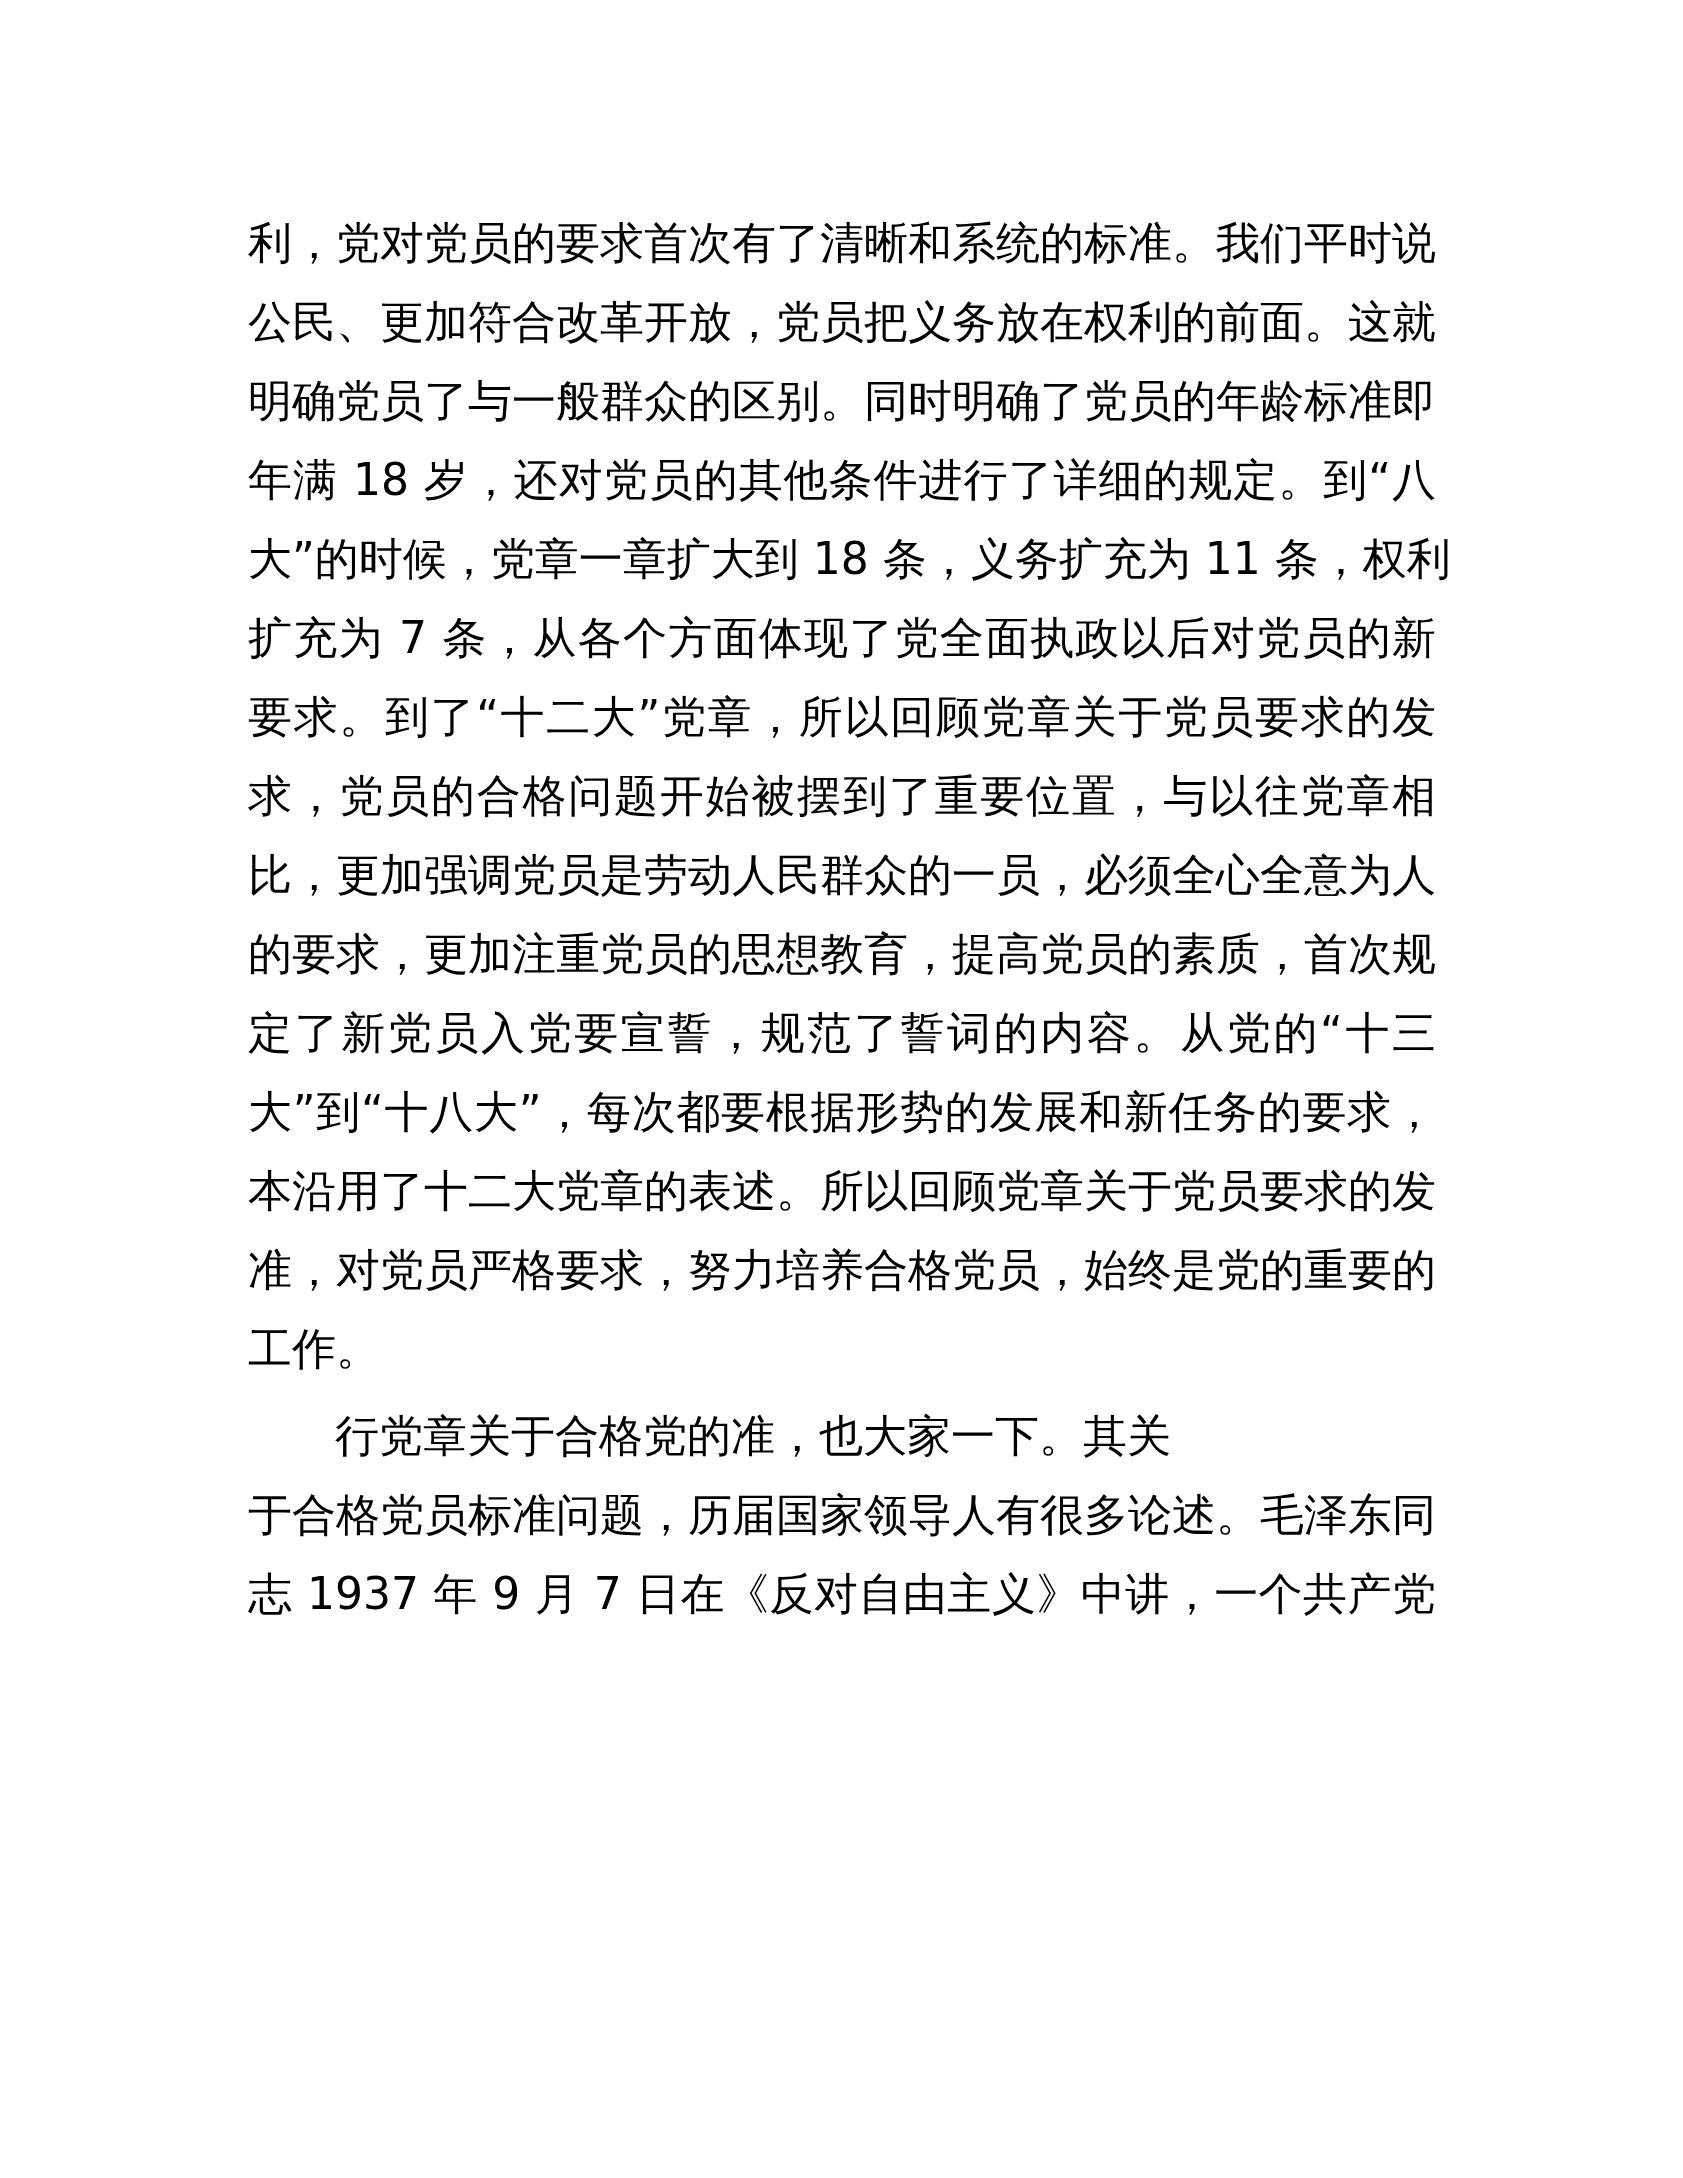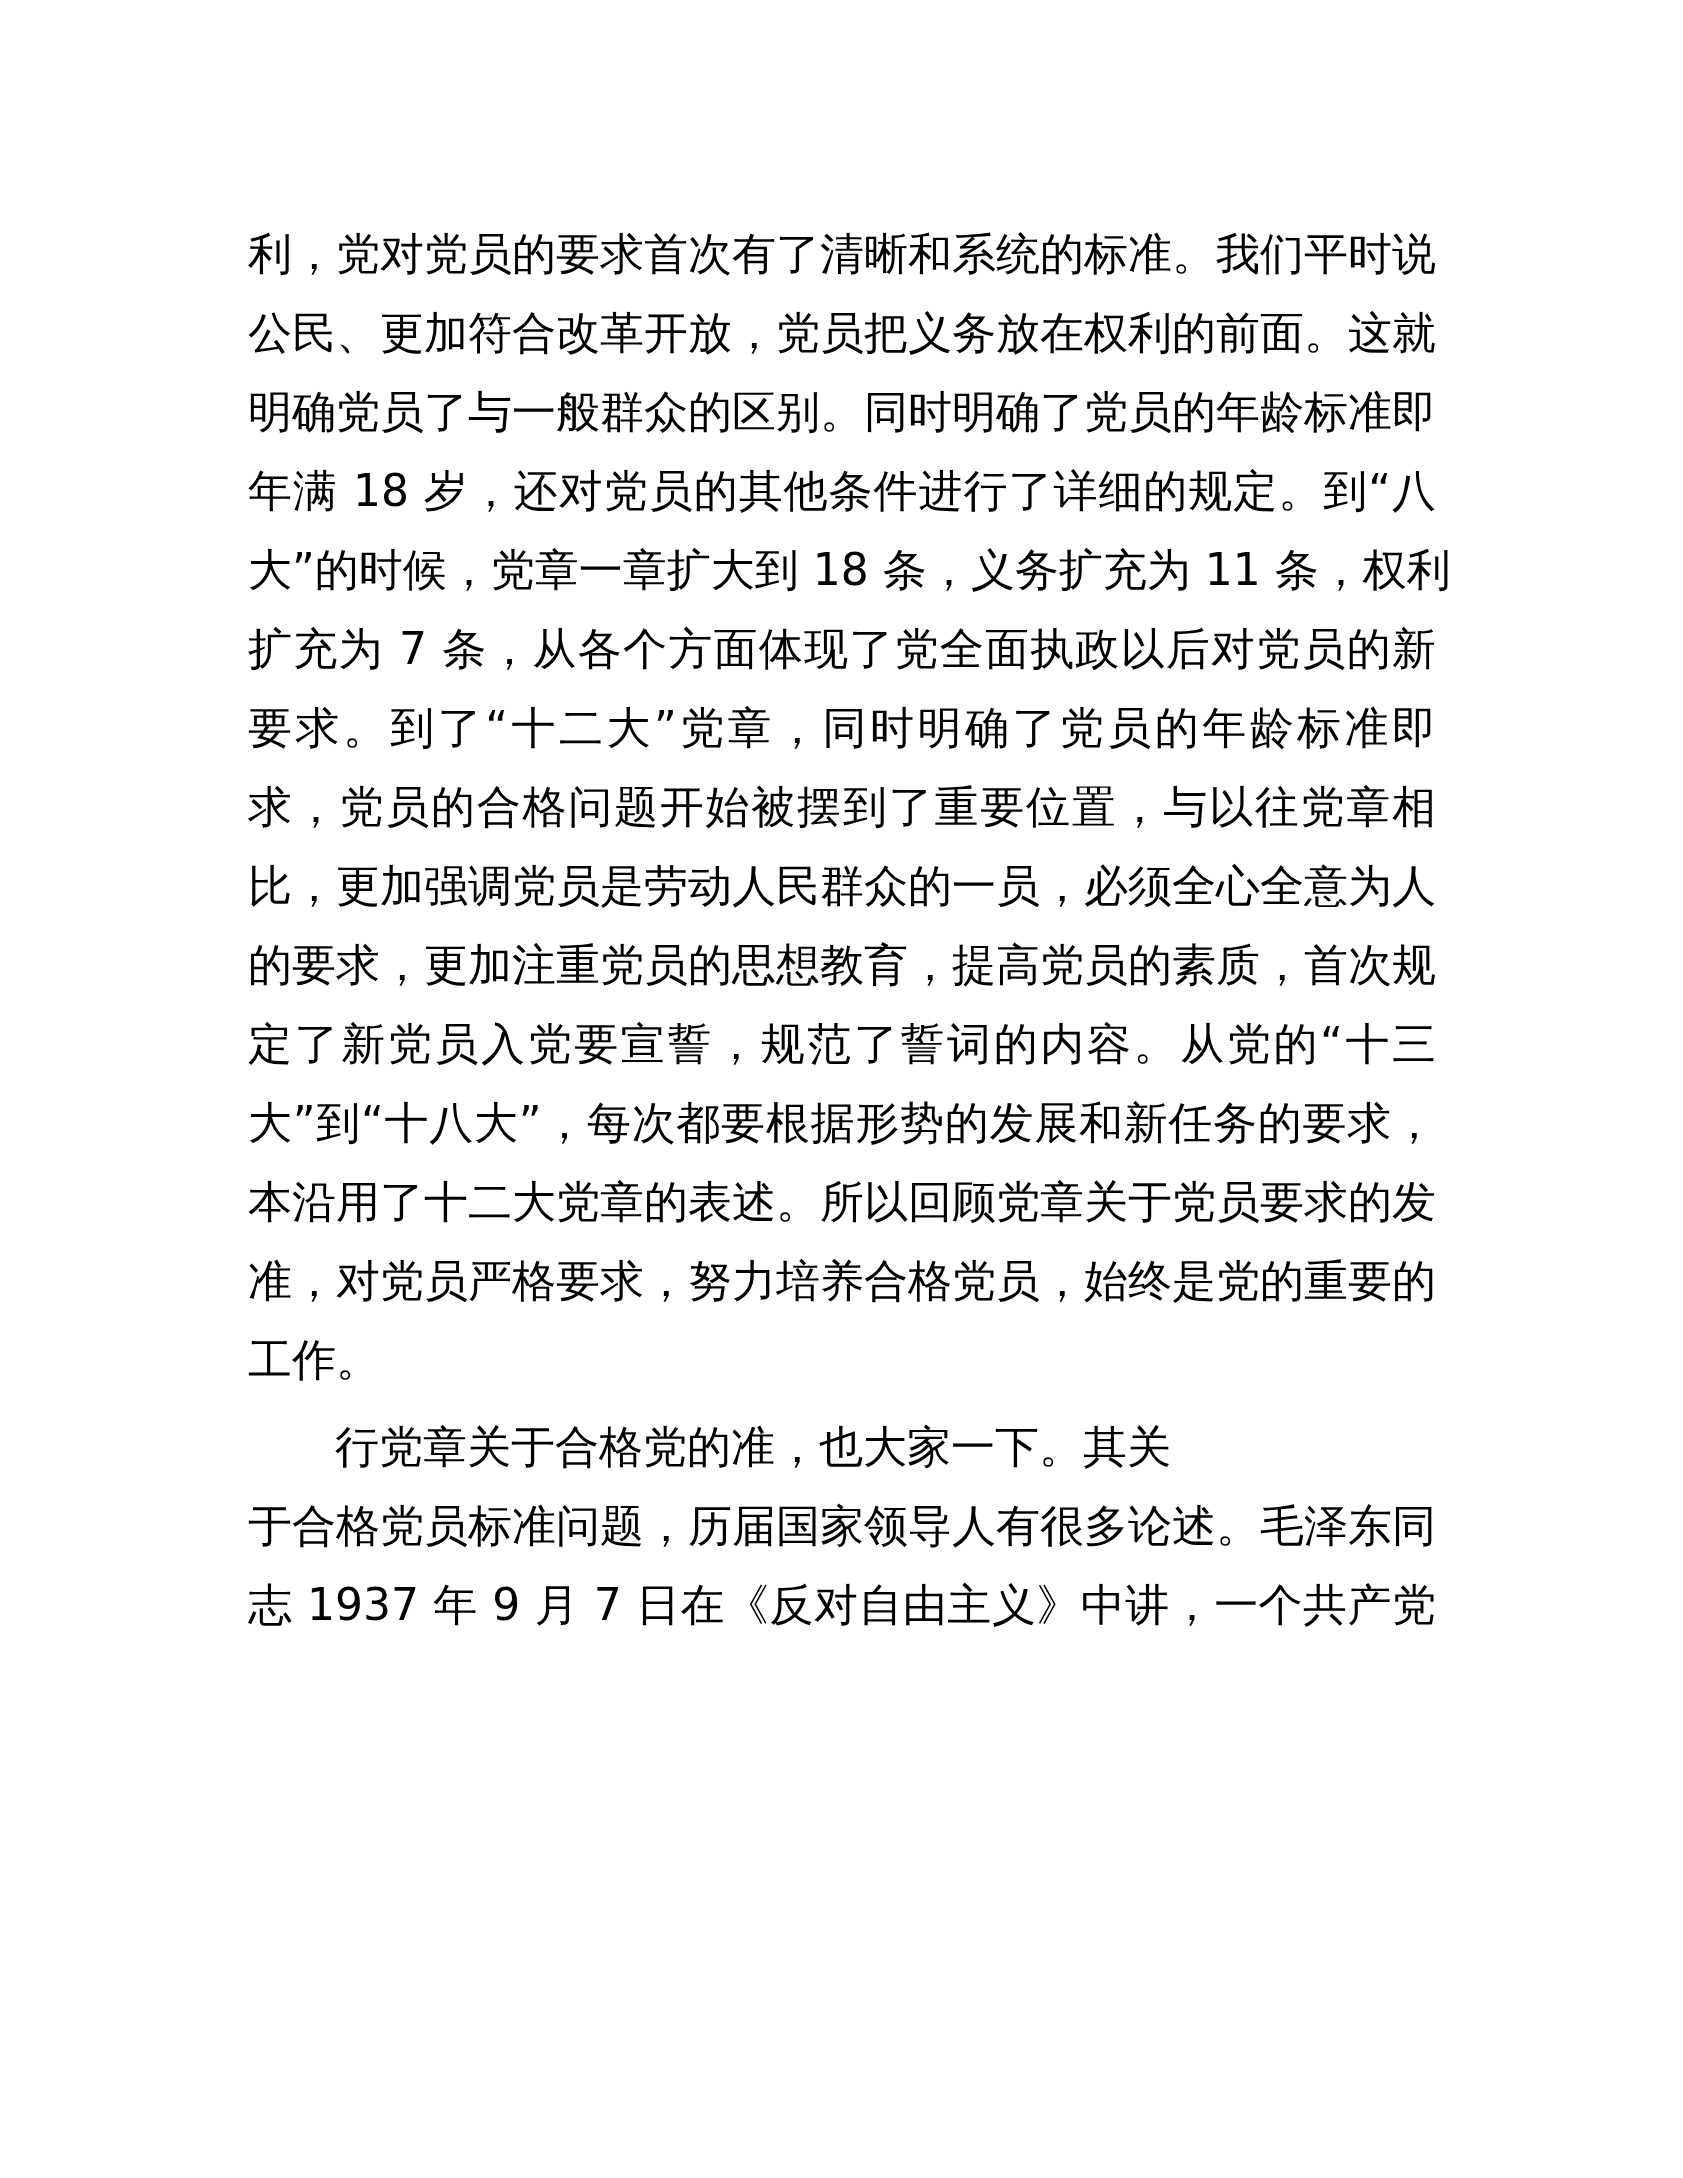--- a/index.html
+++ b/index.html
@@ -11,21 +11,21 @@
       width: 1683px;
       height: 2178px;
       position: relative;
       overflow: hidden;
       font-family: "DejaVu Sans", "Liberation Sans", sans-serif;
       color: #000000;
     }
     .page {
       position: absolute;
       left: 248px;
-      top: 214px;
+      top: 203px;
       width: 1198px;
     }
     .line {
       display: block;
       height: 79px;
       line-height: 79px;
       font-size: 44px;
       white-space: nowrap;
       letter-spacing: 0px;
     }
@@ -51,21 +51,21 @@
 <body>
 
 <div class="page">
   <div class="paragraph">
     <div class="line"><span class="t">利，党对党员的要求首次有了清晰和系统的标准。我们平时说</span></div>
     <div class="line"><span class="t">公民、更加符合改革开放，党员把义务放在权利的前面。这就</span></div>
     <div class="line"><span class="t">明确党员了与一般群众的区别。同时明确了党员的年龄标准即</span></div>
     <div class="line"><span class="t">年满 18 岁，还对党员的其他条件进行了详细的规定。到“八</span></div>
     <div class="line"><span class="t">大”的时候，党章一章扩大到 18 条，义务扩充为 11 条，权利</span></div>
     <div class="line"><span class="t">扩充为 7 条，从各个方面体现了党全面执政以后对党员的新</span></div>
-    <div class="line"><span class="t">要求。到了“十二大”党章，同时明确了党员的年龄标准即</span></div>
+    <div class="line"><span class="t">要求。到了“十二大”党章，所以回顾党章关于党员要求的发</span></div>
     <div class="line"><span class="t">求，党员的合格问题开始被摆到了重要位置，与以往党章相</span></div>
     <div class="line"><span class="t">比，更加强调党员是劳动人民群众的一员，必须全心全意为人</span></div>
     <div class="line"><span class="t">的要求，更加注重党员的思想教育，提高党员的素质，首次规</span></div>
     <div class="line"><span class="t">定了新党员入党要宣誓，规范了誓词的内容。从党的“十三</span></div>
     <div class="line"><span class="t">大”到“十八大”，每次都要根据形势的发展和新任务的要求，</span></div>
     <div class="line"><span class="t">本沿用了十二大党章的表述。所以回顾党章关于党员要求的发</span></div>
     <div class="line"><span class="t">准，对党员严格要求，努力培养合格党员，始终是党的重要的</span></div>
     <div class="line last"><span class="t">工作。</span></div>
   </div>
 

